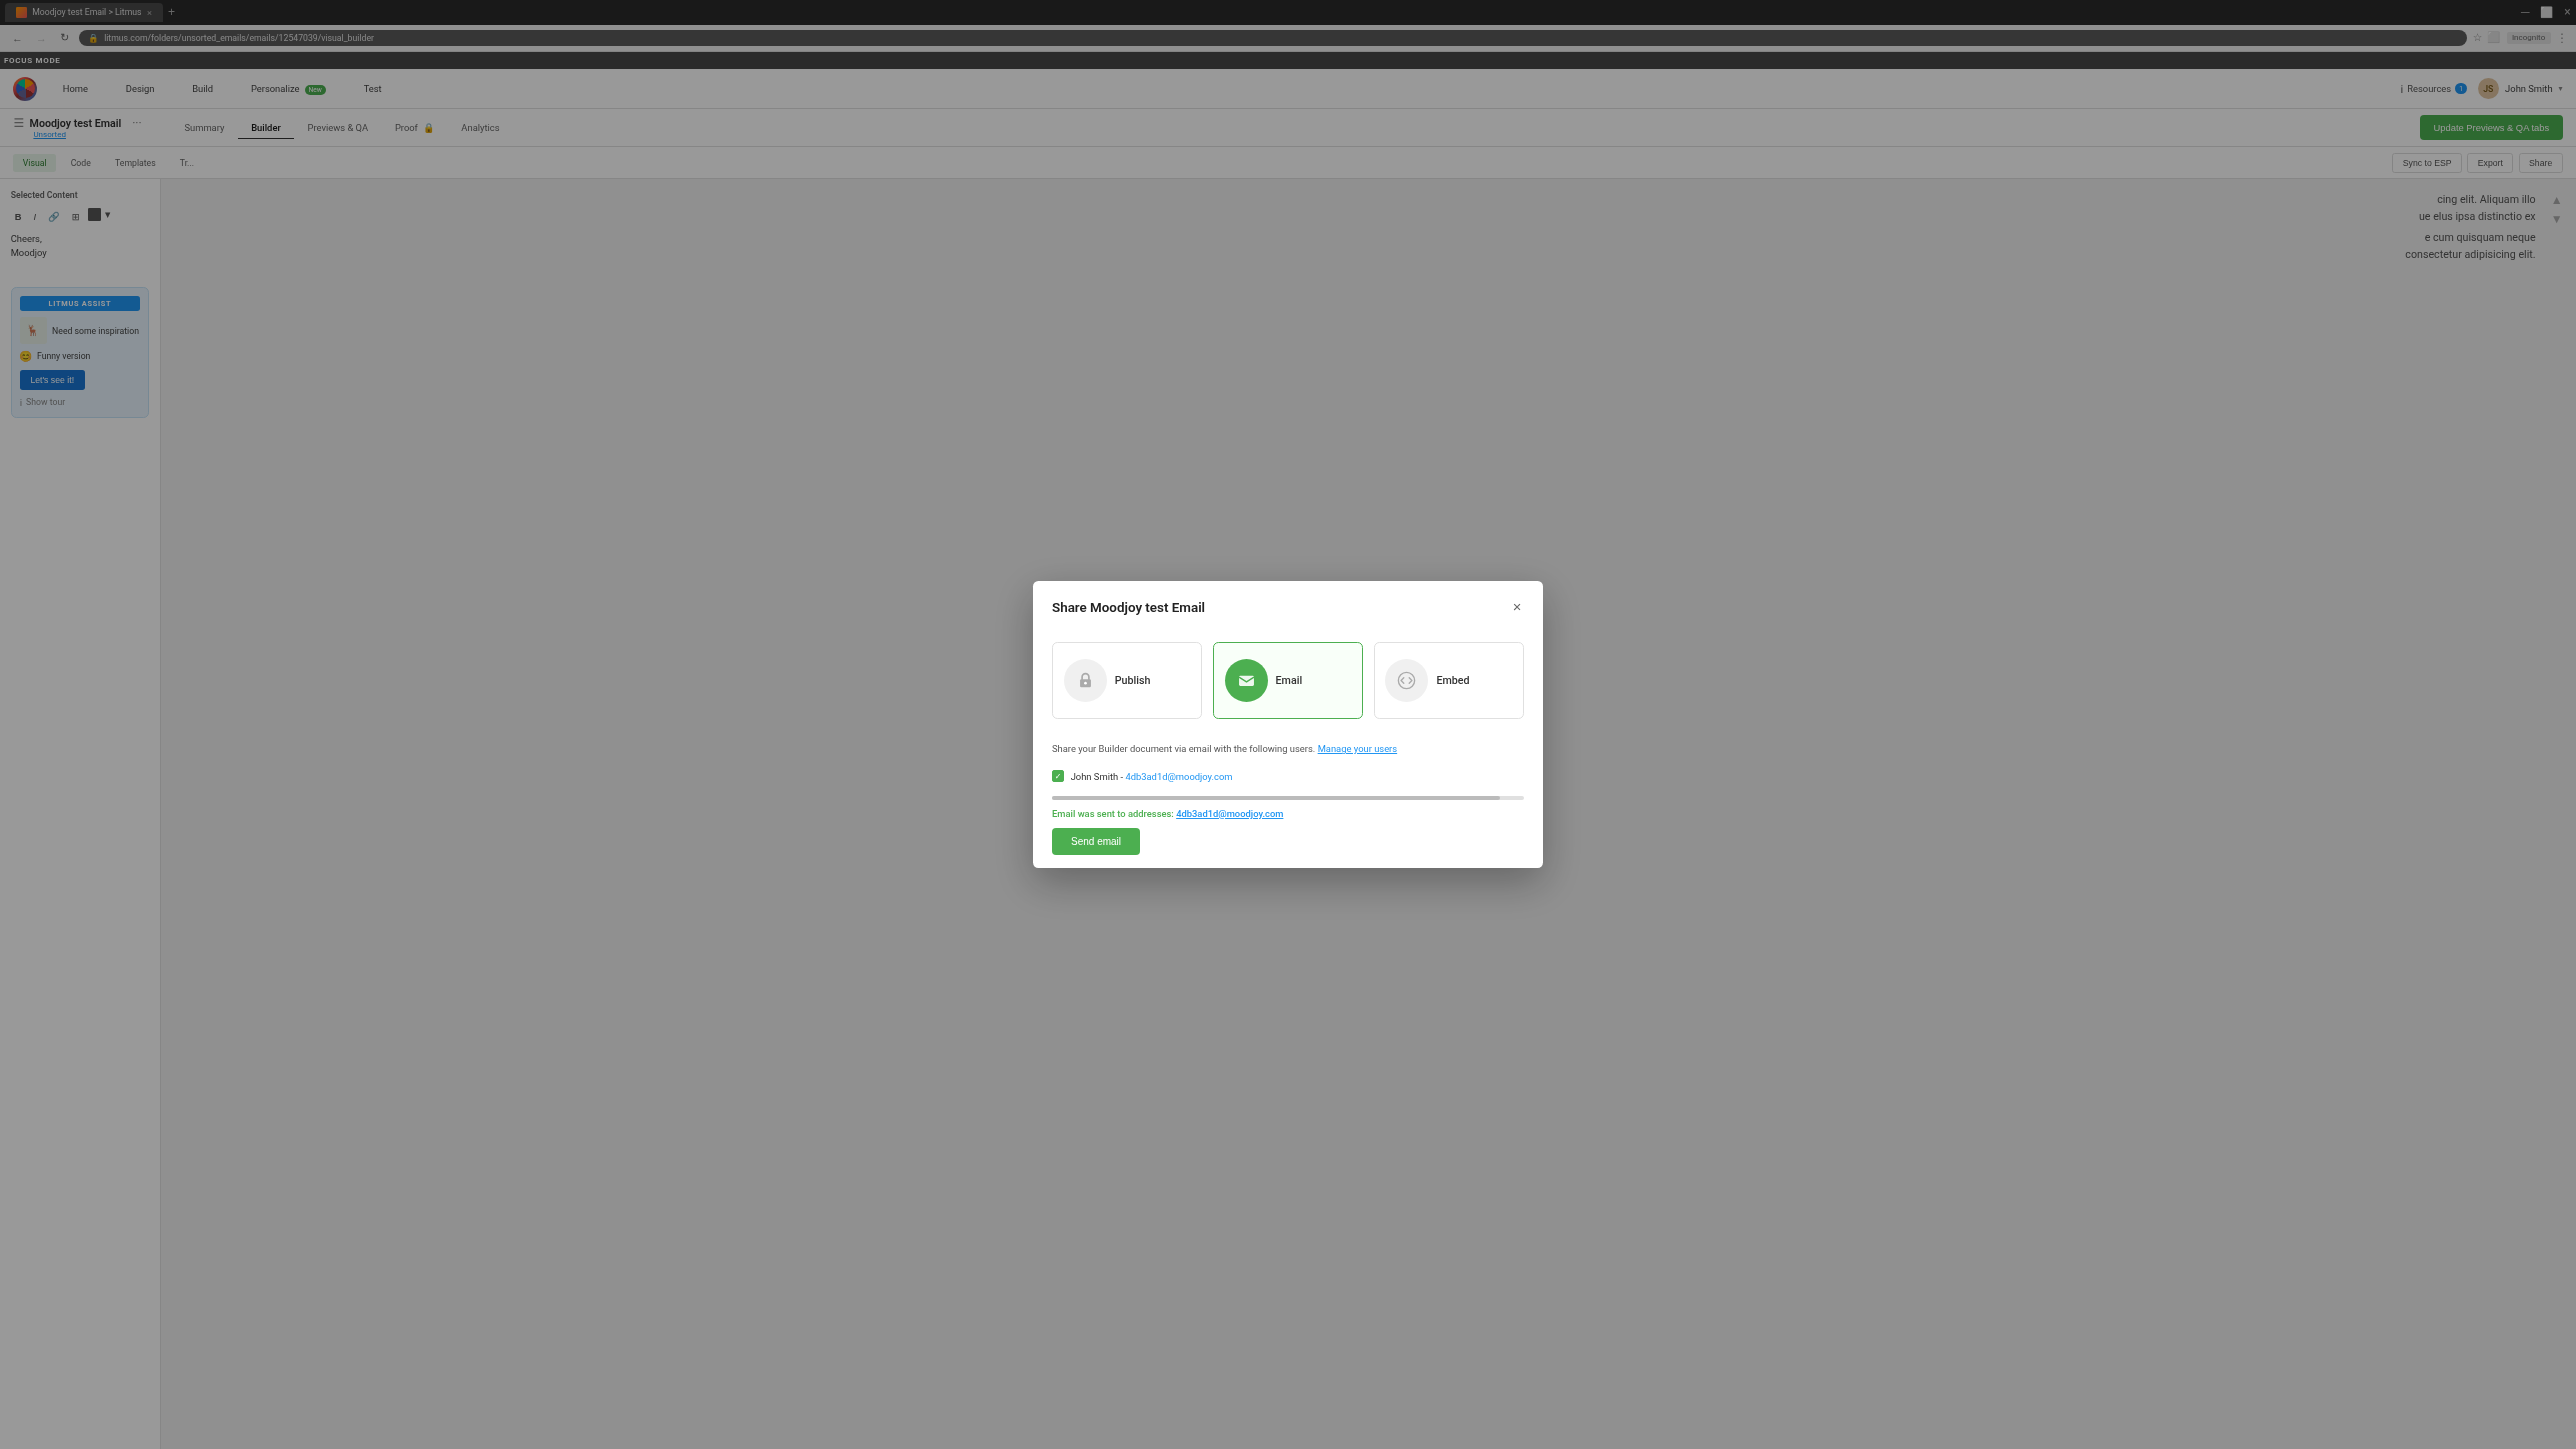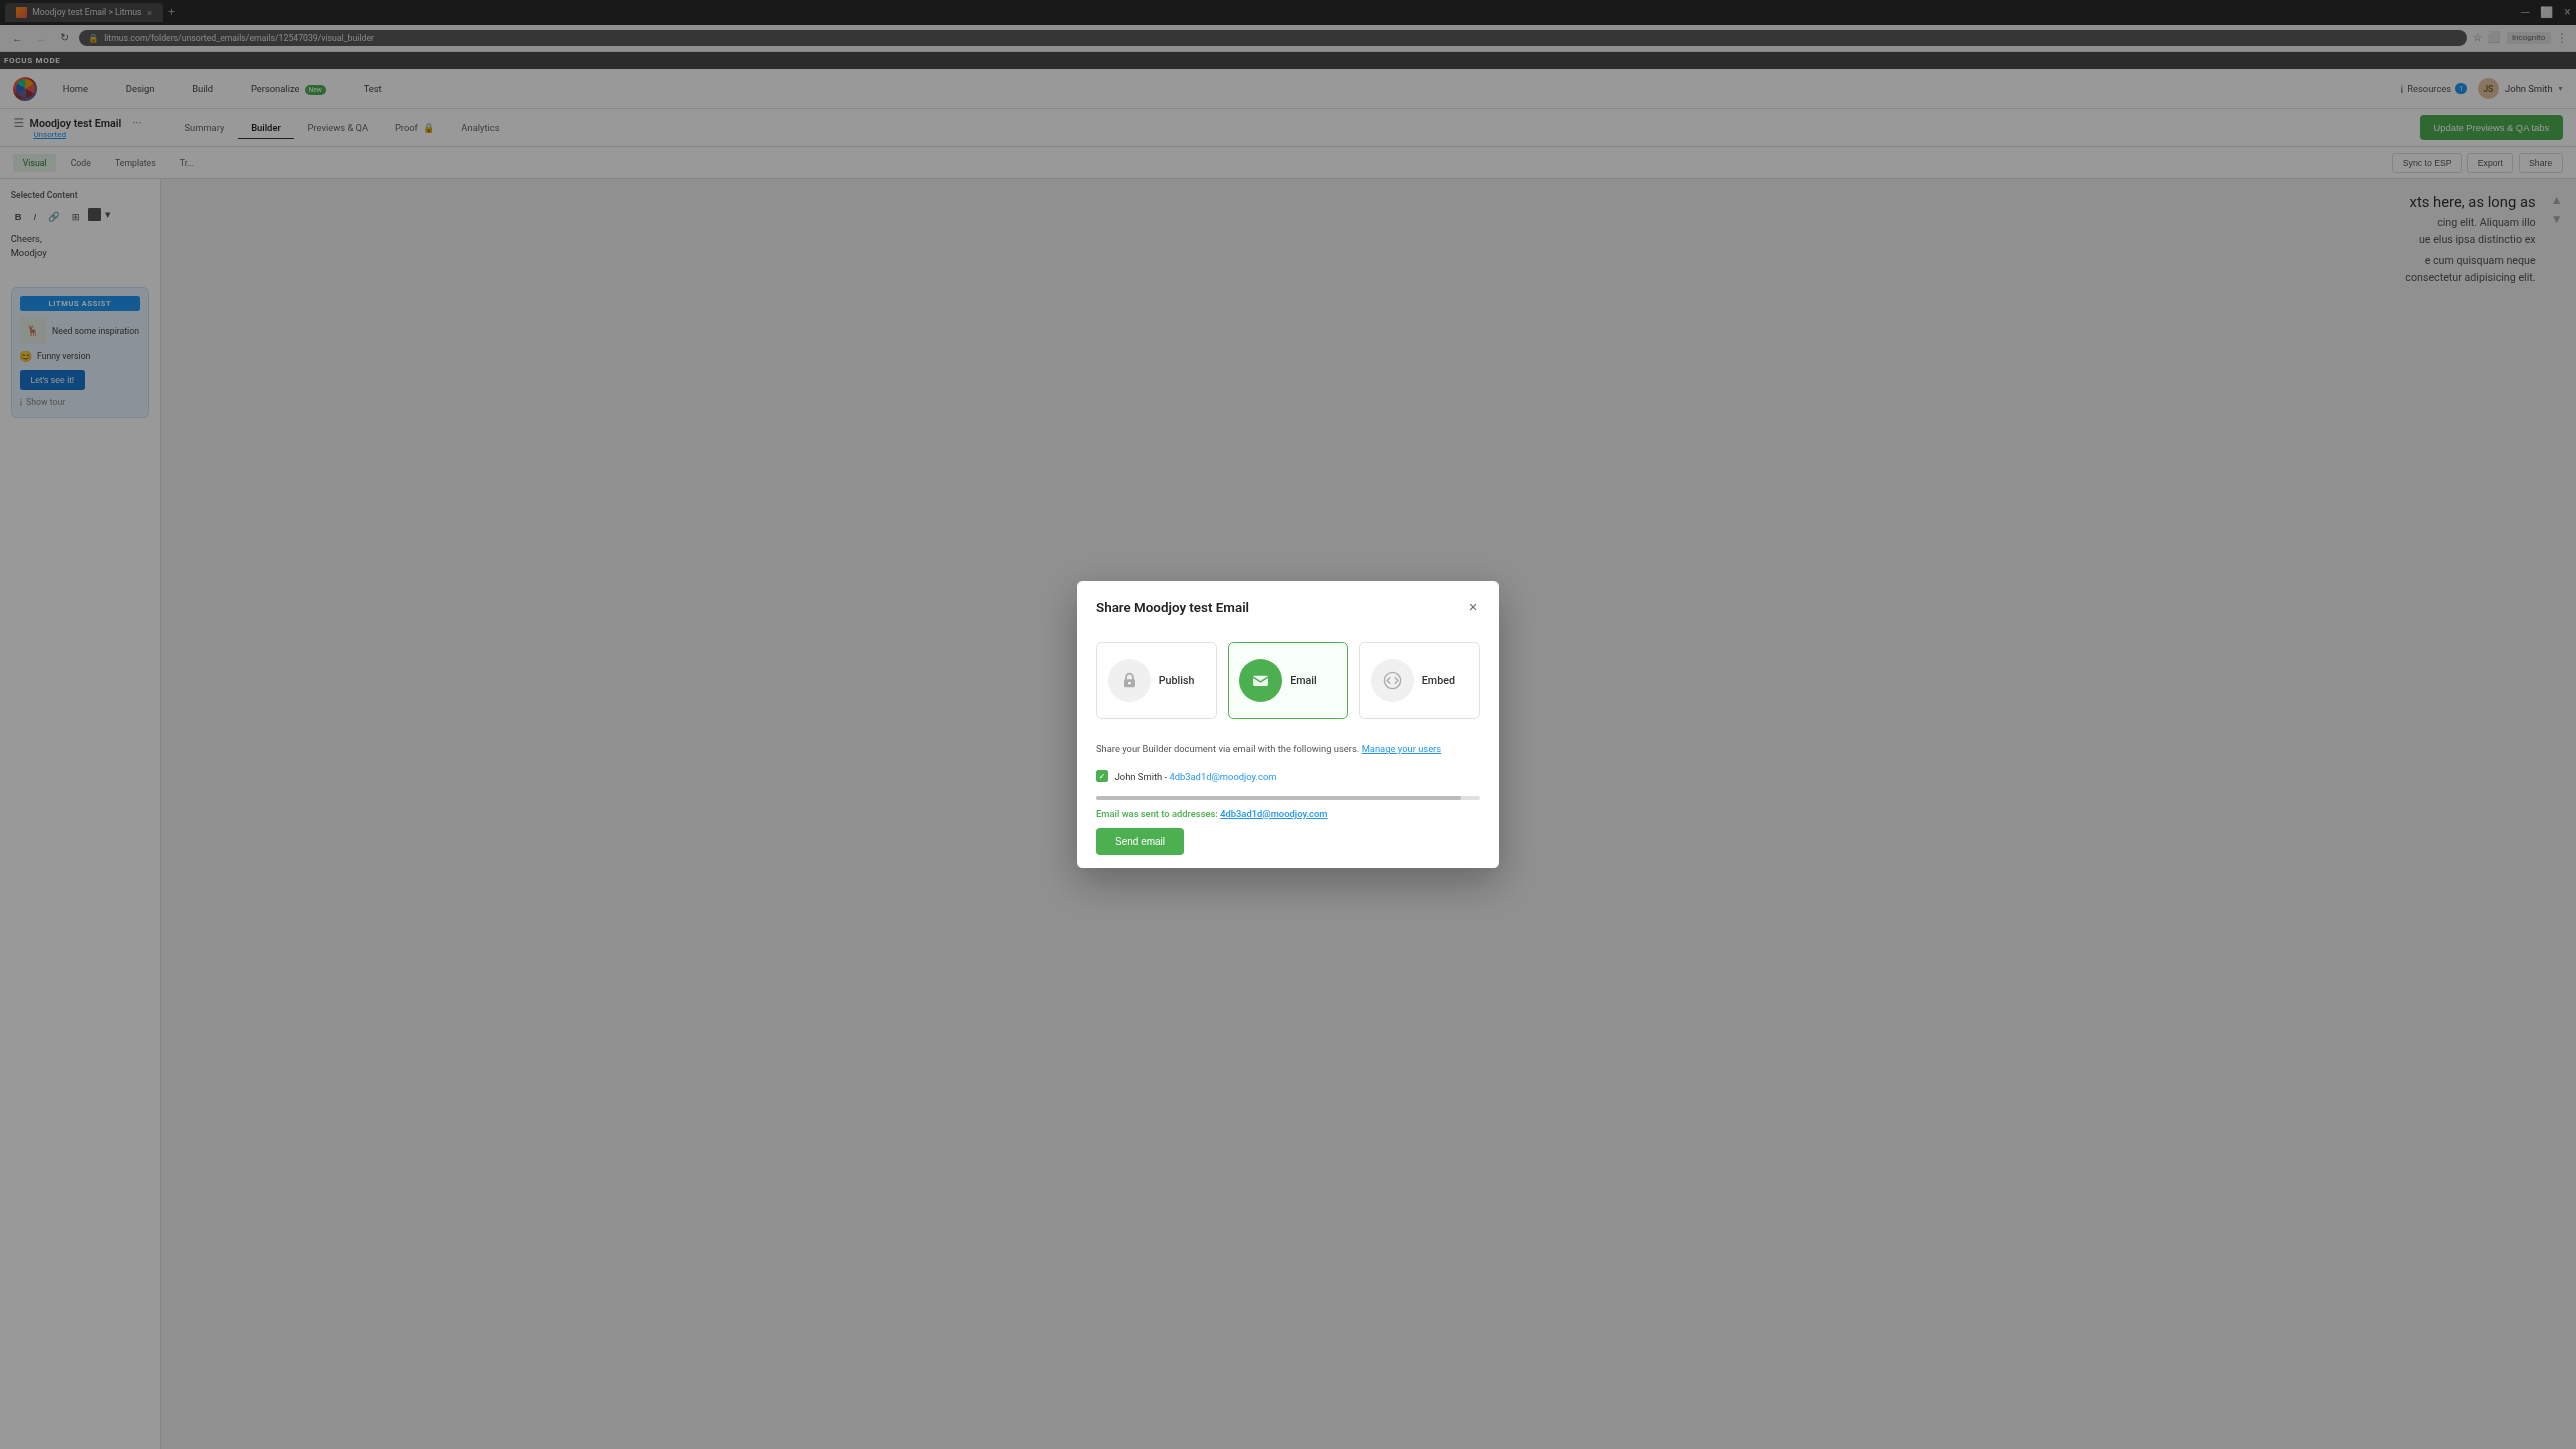--- a/index.html
+++ b/index.html
@@ -52,21 +52,21 @@
     .content-area { flex: 1; background: #f0f0f0; padding: 13.4px; overflow: hidden; position: relative; }
 
     
     .litmus-assist { background: #e8f4fd; border: 0.7px solid #c5e3f7; border-radius: 5.4px; padding: 8px; margin-top: 13.4px; }
     .litmus-assist-header { background: #2196f3; color: white; font-size: 7.4px; font-weight: 700; padding: 2.7px 5.4px; border-radius: 2.7px; text-align: center; margin-bottom: 6.7px; letter-spacing: 0.7px; }
 
     
     .modal-overlay { position: fixed; top: 0; left: 0; right: 0; bottom: 0; background: rgba(0,0,0,0.4); z-index: 1000; display: flex; align-items: center; justify-content: center; }
 
     
-    .modal { background: #fff; border-radius: 5.4px; width: 422px; max-height: 90vh; overflow: hidden; box-shadow: 0 13.4px 40px rgba(0,0,0,0.3); position: relative; }
+    .modal { background: #fff; border-radius: 5.4px; width: 510px; max-height: 90vh; overflow: hidden; box-shadow: 0 13.4px 40px rgba(0,0,0,0.3); position: relative; }
     .modal-header { padding: 16px 19px 13.4px; display: flex; align-items: center; justify-content: space-between; border-bottom: none; }
     .modal-title { font-size: 13.4px; font-weight: 600; color: #222; }
     .modal-close { background: none; border: none; font-size: 14.8px; color: #666; cursor: pointer; padding: 2.7px; }
 
     
     .share-options { display: flex; gap: 10.7px; padding: 10.7px 19px; }
     .share-option { flex: 1; border: 1.3px solid #e0e0e0; border-radius: 5.4px; padding: 16px 10.7px; display: flex; flex-direction: row; align-items: center; gap: 8px; cursor: pointer; transition: all 0.2s; }
     .share-option.active { border-color: #4caf50; background: #f9fff9; }
     .option-icon { width: 43px; height: 43px; border-radius: 50%; display: flex; align-items: center; justify-content: center; font-size: 17.4px; }
     .option-icon.gray { background: #f0f0f0; color: #888; }
@@ -233,21 +233,20 @@
       </div>
     </div>
   </div>
 
   <div class="content-area">
     <div style="position:absolute;right:13.4px;top:13.4px;color:#aaa;font-size:12px;cursor:pointer;display:flex;flex-direction:column;gap:5.4px;">
       <span style="cursor:pointer;">▲</span>
       <span style="cursor:pointer;">▼</span>
     </div>
     <div style="text-align:right;padding-right:27px;">
-      <p style="font-size:14.8px;color:#333;margin-bottom:5.4px;">xts here, as long as</p>
       <p style="font-size:10.7px;color:#555;margin-bottom:4px;">cing elit. Aliquam illo</p>
       <p style="font-size:10.7px;color:#555;margin-bottom:8px;">ue elus ipsa distinctio ex</p>
       <p style="font-size:10.7px;color:#555;margin-bottom:4px;">e cum quisquam neque</p>
       <p style="font-size:10.7px;color:#555;">consectetur adipisicing elit.</p>
     </div>
   </div>
 </div>
 
 <div class="modal-overlay">
   <div class="modal">

